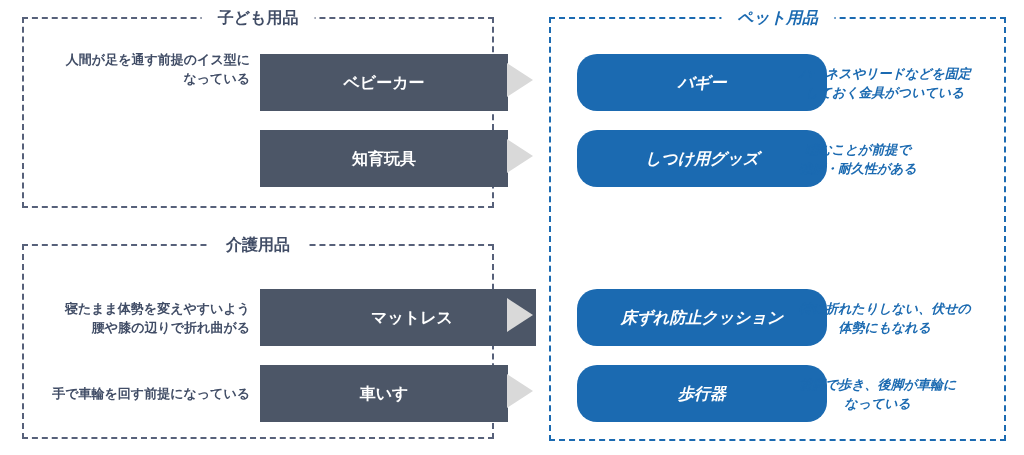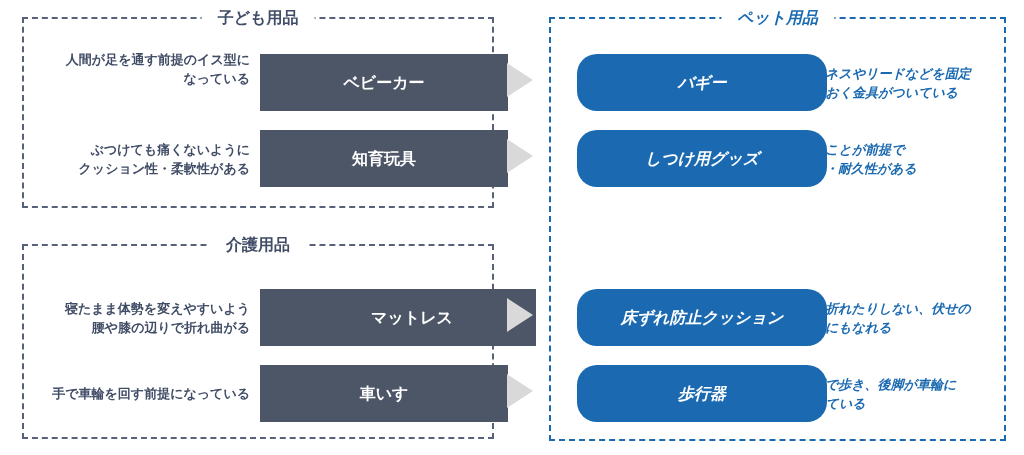--- a/index.html
+++ b/index.html
@@ -50,43 +50,41 @@
     position: absolute;
     height: 57px;
     display: flex;
     align-items: center;
     font-size: 13px;
     font-weight: bold;
     line-height: 19px;
     white-space: pre-line;
   }
   .desc.dark-text { color: #414d66; justify-content: flex-end; text-align: right; width: 214px; left: 12px; }
-  .desc.blue-text { color: #1b6ab1; justify-content: flex-start; text-align: left; width: 210px; left: 248px; }
+  .desc.blue-text { color: #1b6ab1; justify-content: flex-start; text-align: center; width: 210px; left: 248px; }
   .arrow {
     position: absolute;
     left: 507px;
     width: 0;
     height: 0;
     border-top: 17px solid transparent;
     border-bottom: 17px solid transparent;
     border-left: 26px solid #d9d9d9;
   }
 </style>
 </head>
 <body>
 
 <div id="canvas">
 
   <div class="group dark-border" style="left:22px; top:17px; width:472px; height:191px;">
     <div class="group-title dark-text">子ども用品</div>
     <div class="desc dark-text" style="top:21px;">人間が足を通す前提のイス型に
 なっている</div>
     <div class="feature-box dark-box" style="left:236px; top:35px;">ベビーカー</div>
-    <div class="desc dark-text" style="top:111px;">ぶつけても痛くないように
-クッション性・柔軟性がある</div>
     <div class="feature-box dark-box" style="left:236px; top:111px;">知育玩具</div>
   </div>
 
   <div class="group dark-border" style="left:22px; top:244px; width:472px; height:195px;">
     <div class="group-title dark-text">介護用品</div>
     <div class="desc dark-text" style="top:43px;">寝たまま体勢を変えやすいよう
 腰や膝の辺りで折れ曲がる</div>
     <div class="feature-box dark-box" style="left:236px; top:43px;padding-left:28px;">マットレス</div>
     <div class="desc dark-text" style="top:119px;">手で車輪を回す前提になっている</div>
     <div class="feature-box dark-box" style="left:236px; top:119px;">車いす</div>

